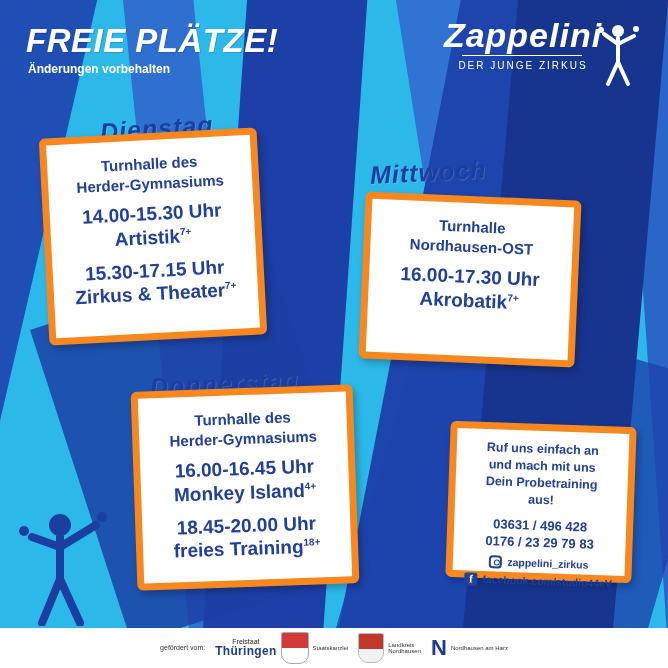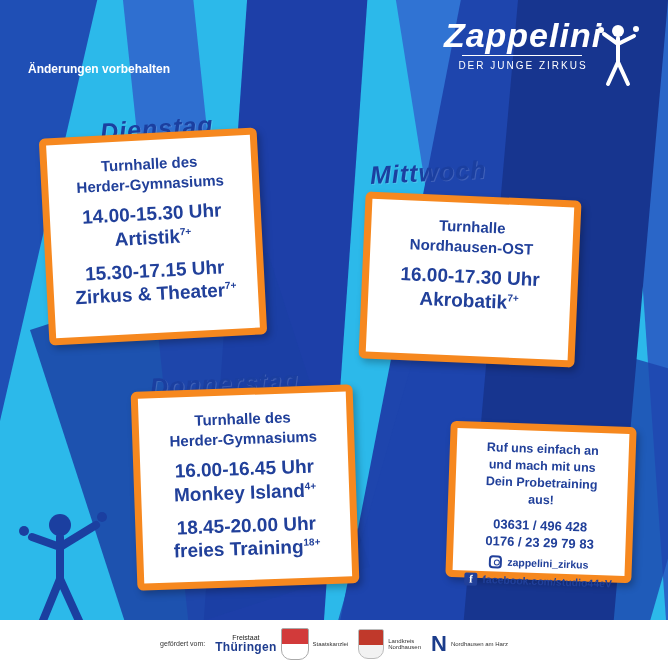--- a/index.html
+++ b/index.html
@@ -96,21 +96,21 @@
     background: #17358f;
     transform: skewX(-5deg);
     transform-origin: top right;
   }
 
   
   .footer {
     position: absolute;
     left: 0; bottom: 0;
     width: 668px;
-    height: 48px;
+    height: 40px;
     background: #ffffff;
     display: flex;
     align-items: center;
     justify-content: center;
     gap: 10px;
   }
   .footer .fund-label {
     font-size: 7px;
     color: #333;
     text-align: right;
@@ -370,20 +370,21 @@
   <div class="wedge w1"></div>
   <div class="wedge w2"></div>
   <div class="wedge w3"></div>
   <div class="wedge w4"></div>
   <div class="wedge w5"></div>
   <div class="wedge w6"></div>
   <div class="wedge w7"></div>
   <div class="wedge w8"></div>
   <div class="dark-right"></div>
 
+  <div class="headline">FREIE PLÄTZE!</div>
   <div class="subhead">Änderungen vorbehalten</div>
 
   <div class="brand">
     <div class="brand-name">Zappelini</div>
     <div class="brand-rule"></div>
     <div class="brand-sub">DER JUNGE ZIRKUS</div>
     <svg class="juggler" viewBox="0 0 46 70">
       <circle cx="24" cy="11" r="6" fill="#fff"></circle>
       <path d="M24 18 L24 42 M24 24 L10 14 M24 24 L40 16 M24 42 L14 64 M24 42 L34 64" stroke="#fff" stroke-width="4" fill="none" stroke-linecap="round"></path>
       <circle cx="7" cy="10" r="3" fill="#fff"></circle>

